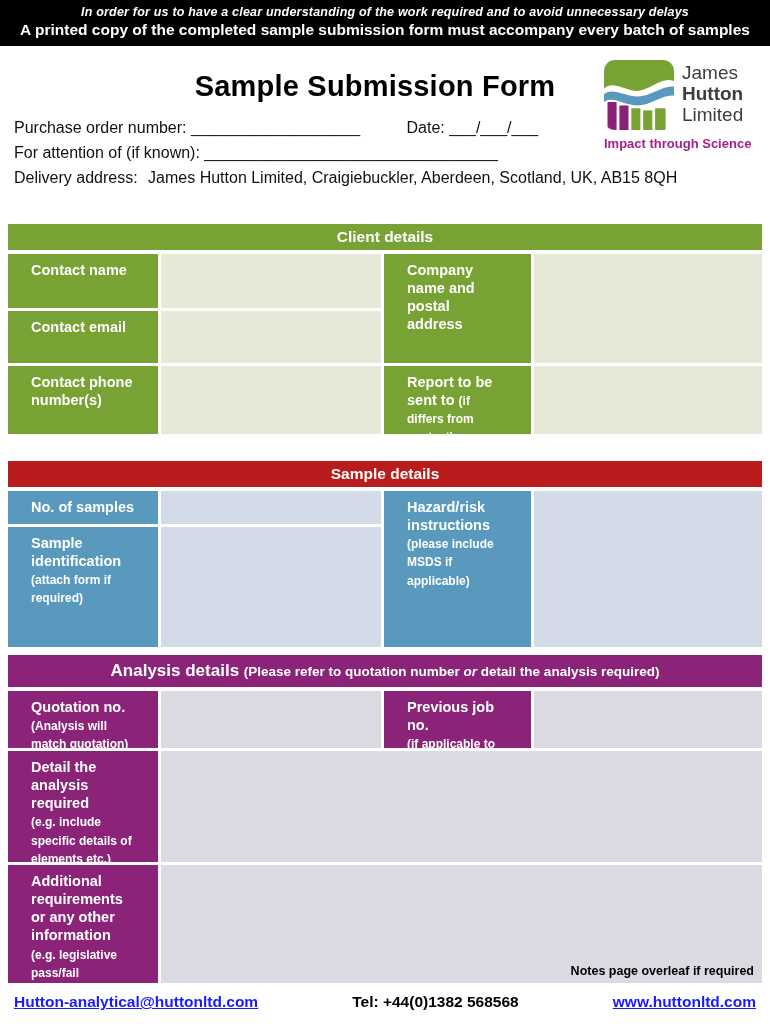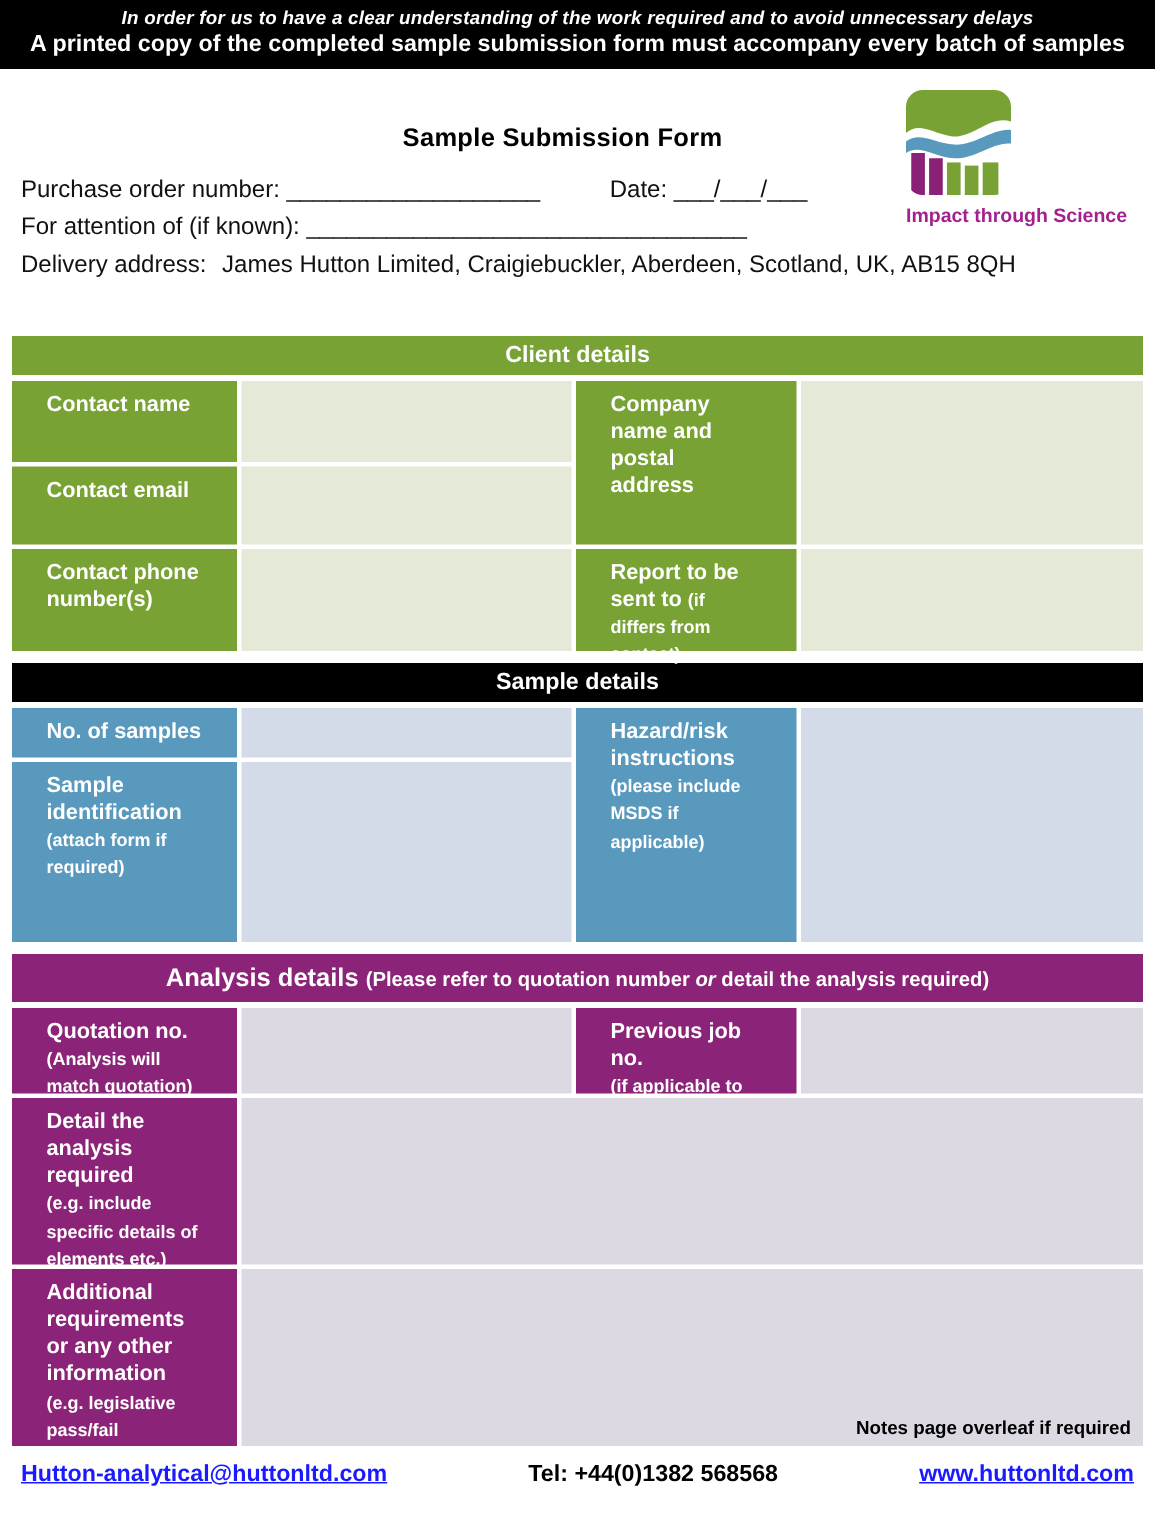--- a/index.html
+++ b/index.html
@@ -8,42 +8,42 @@
     font-family:"Liberation Sans","DejaVu Sans",sans-serif;color:#1a1a1a;
     position:relative;
   }
   
   .banner{background:#000;color:#fff;text-align:center;padding:5px 4px 7px;}
   .banner .line1{font-size:12.5px;font-style:italic;font-weight:bold;letter-spacing:.2px;}
   .banner .line2{font-size:15.5px;font-weight:bold;margin-top:2px;}
   
   .top{position:relative;padding:0 14px;height:178px;}
   .page-title{
-    text-align:center;font-size:17px;font-weight:bold;color:#000;
-    padding-top:36px;margin:0 110px 0 90px;letter-spacing:.2px;
+    text-align:center;font-size:29px;font-weight:bold;color:#000;
+    padding-top:24px;margin:0 110px 0 90px;letter-spacing:.2px;
   }
   .logo-block{position:absolute;top:14px;right:8px;width:158px;}
   .logo-row{display:flex;align-items:flex-start;gap:8px;}
   .logo-mark{width:70px;height:70px;flex:0 0 auto;}
   .logo-name{font-size:19px;line-height:21px;color:#3d3d3d;padding-top:2px;}
   .logo-name .nm2{font-weight:bold;}
   .logo-tagline{color:#a3218f;font-size:13px;font-weight:bold;margin-top:6px;white-space:nowrap;}
   
   .fields{font-size:16px;color:#111;margin-top:16px;}
   .fields .frow{margin-bottom:7px;white-space:nowrap;}
   .uline{letter-spacing:0;color:#111;}
   .date-part{margin-left:42px;}
   
   .section{margin:0 8px;}
   .sec-head{
     color:#fff;font-weight:bold;text-align:center;
     padding:4px 2px;font-size:15.5px;margin-bottom:4px;
   }
   .sec-head.green{background:#78a233;}
-  .sec-head.blue{background:#000000;}
+  .sec-head.blue{background:#b91c1c;margin-top:19px;}
   .sec-head.purple{background:#8b2478;padding:6px 0;}
   .sec-head .big{font-size:17px;}
   .sec-head .sub{font-size:13.5px;font-weight:bold;}
   .sec-head .or{font-style:italic;}
   .grid{display:grid;grid-template-columns:150px 220px 147px 1fr;gap:3px;background:#fff;}
   .lbl{color:#fff;font-weight:bold;font-size:14.5px;padding:7px 23px;line-height:1.25;}
   .lbl .small{font-size:12px;font-weight:bold;}
   .lbl.green{background:#78a233;}
   .lbl.blue{background:#5899bd;}
   .lbl.purple{background:#8b2478;}
@@ -93,20 +93,25 @@
           <rect width="100" height="100" fill="#ffffff"></rect>
           <path d="M0,0 H100 V30 C80,23 63,47 43,44 C25,41 12,30 0,41 Z" fill="#78a233"></path>
           <path d="M0,49 C13,39 27,51 46,52 C66,53 83,36 100,38 L100,51 C83,49 66,66 46,65 C27,64 13,51 0,60 Z" fill="#5899bd"></path>
           <rect x="5" y="60" width="13" height="40" fill="#8b2077"></rect>
           <rect x="22" y="65" width="13" height="35" fill="#8b2077"></rect>
           <rect x="39" y="69" width="13" height="31" fill="#78a233"></rect>
           <rect x="56" y="72" width="13" height="28" fill="#78a233"></rect>
           <rect x="73" y="69" width="15" height="31" fill="#78a233"></rect>
         </g>
       </svg>
+      <div class="logo-name">
+        <div>James</div>
+        <div class="nm2">Hutton</div>
+        <div>Limited</div>
+      </div>
     </div>
     <div class="logo-tagline">Impact through Science</div>
   </div>
 
   <div class="fields">
     <div class="frow">
       <span>Purchase order number:</span>
       <span class="uline">___________________</span>
       <span class="date-part">Date:</span>
       <span class="uline">___/___/___</span>

